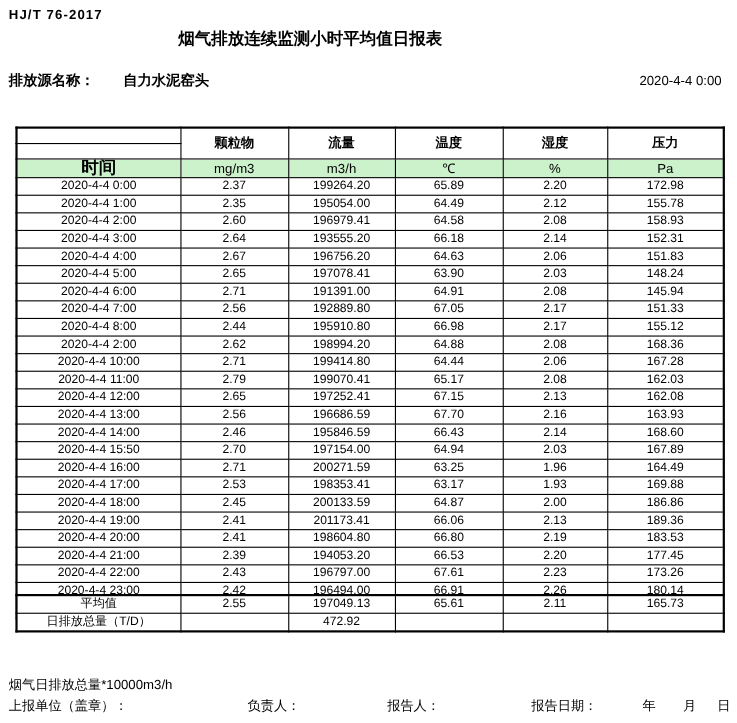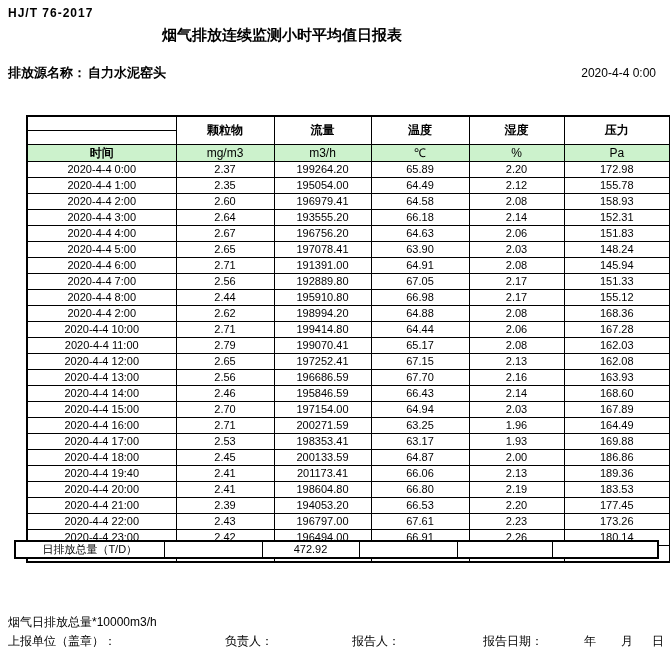--- a/index.html
+++ b/index.html
@@ -17,40 +17,40 @@
   }
   .title {
     position:absolute; top:26px; left:0; width:542px;
     text-align:center; font-size:15px; font-weight:bold;padding-left:22px;
   }
   .meta-row {
     position:absolute; top:64px; left:8px; right:14px;
     display:flex; justify-content:space-between; align-items:baseline;
   }
   .source-line { font-size:13px; font-weight:bold; }
-  .source-name { margin-left:2px; }
+  .source-name { margin-left:26px; }
   .datetime { font-size:12px; font-weight:normal; }
 
   table { border-collapse:collapse; table-layout:fixed; border:2px solid #000; background:#fff; }
-  .main-table { position:absolute; top:115px; left:26px; width:643px; }
+  .main-table { position:absolute; top:115px; left:14px; width:643px; }
   .summary-table { position:absolute; top:540px; left:14px; width:643px; }
   td, th {
     border:1px solid #000;
     font-size:11px; font-weight:normal;
     text-align:center; vertical-align:middle;
     padding:0; height:15px; line-height:15px;
     white-space:nowrap; overflow:hidden;
   }
   .hdr-a td, .hdr-b td { height:14px; line-height:14px; }
   thead th { font-size:12px; font-weight:bold; }
   .units-row td {
     background:var(--units-bg, #ccf2cc);
     height:16px; line-height:16px; font-size:12px;
   }
-  .units-row td.time-hdr { font-size:12px; font-weight:bold; }
+  .units-row td.time-hdr { font-size:16px; font-weight:bold; }
   .note {
     position:absolute; left:8px; top:614px;
     font-size:12px;
   }
   .signature-row {
     position:absolute; left:0; top:633px; width:534px; height:16px;
     font-size:12px;
   }
   .sig { position:absolute; top:0; white-space:nowrap; }
 </style>
@@ -214,21 +214,21 @@
         </tr>
         <tr>
           <td>2020-4-4 14:00</td>
           <td>2.46</td>
           <td>195846.59</td>
           <td>66.43</td>
           <td>2.14</td>
           <td>168.60</td>
         </tr>
         <tr>
-          <td>2020-4-4 15:00</td>
+          <td>2020-4-4 15:50</td>
           <td>2.70</td>
           <td>197154.00</td>
           <td>64.94</td>
           <td>2.03</td>
           <td>167.89</td>
         </tr>
         <tr>
           <td>2020-4-4 16:00</td>
           <td>2.71</td>
           <td>200271.59</td>
@@ -246,21 +246,21 @@
         </tr>
         <tr>
           <td>2020-4-4 18:00</td>
           <td>2.45</td>
           <td>200133.59</td>
           <td>64.87</td>
           <td>2.00</td>
           <td>186.86</td>
         </tr>
         <tr>
-          <td>2020-4-4 19:40</td>
+          <td>2020-4-4 19:00</td>
           <td>2.41</td>
           <td>201173.41</td>
           <td>66.06</td>
           <td>2.13</td>
           <td>189.36</td>
         </tr>
         <tr>
           <td>2020-4-4 20:00</td>
           <td>2.41</td>
           <td>198604.80</td>
@@ -307,20 +307,28 @@
     <colgroup>
       <col style="width:149px">
         <col style="width:98px">
         <col style="width:97px">
       <col style="width:98px">
         <col style="width:95px">
         <col style="width:106px">
     </colgroup>
     <tbody id="summary-rows">
         <tr>
+          <td>平均值</td>
+          <td>2.55</td>
+          <td>197049.13</td>
+          <td>65.61</td>
+          <td>2.11</td>
+          <td>165.73</td>
+        </tr>
+        <tr>
           <td>日排放总量（T/D）</td>
           <td>&nbsp;</td>
           <td>472.92</td>
           <td>&nbsp;</td>
           <td>&nbsp;</td>
           <td>&nbsp;</td>
         </tr>
       </tbody>
   </table>
 

